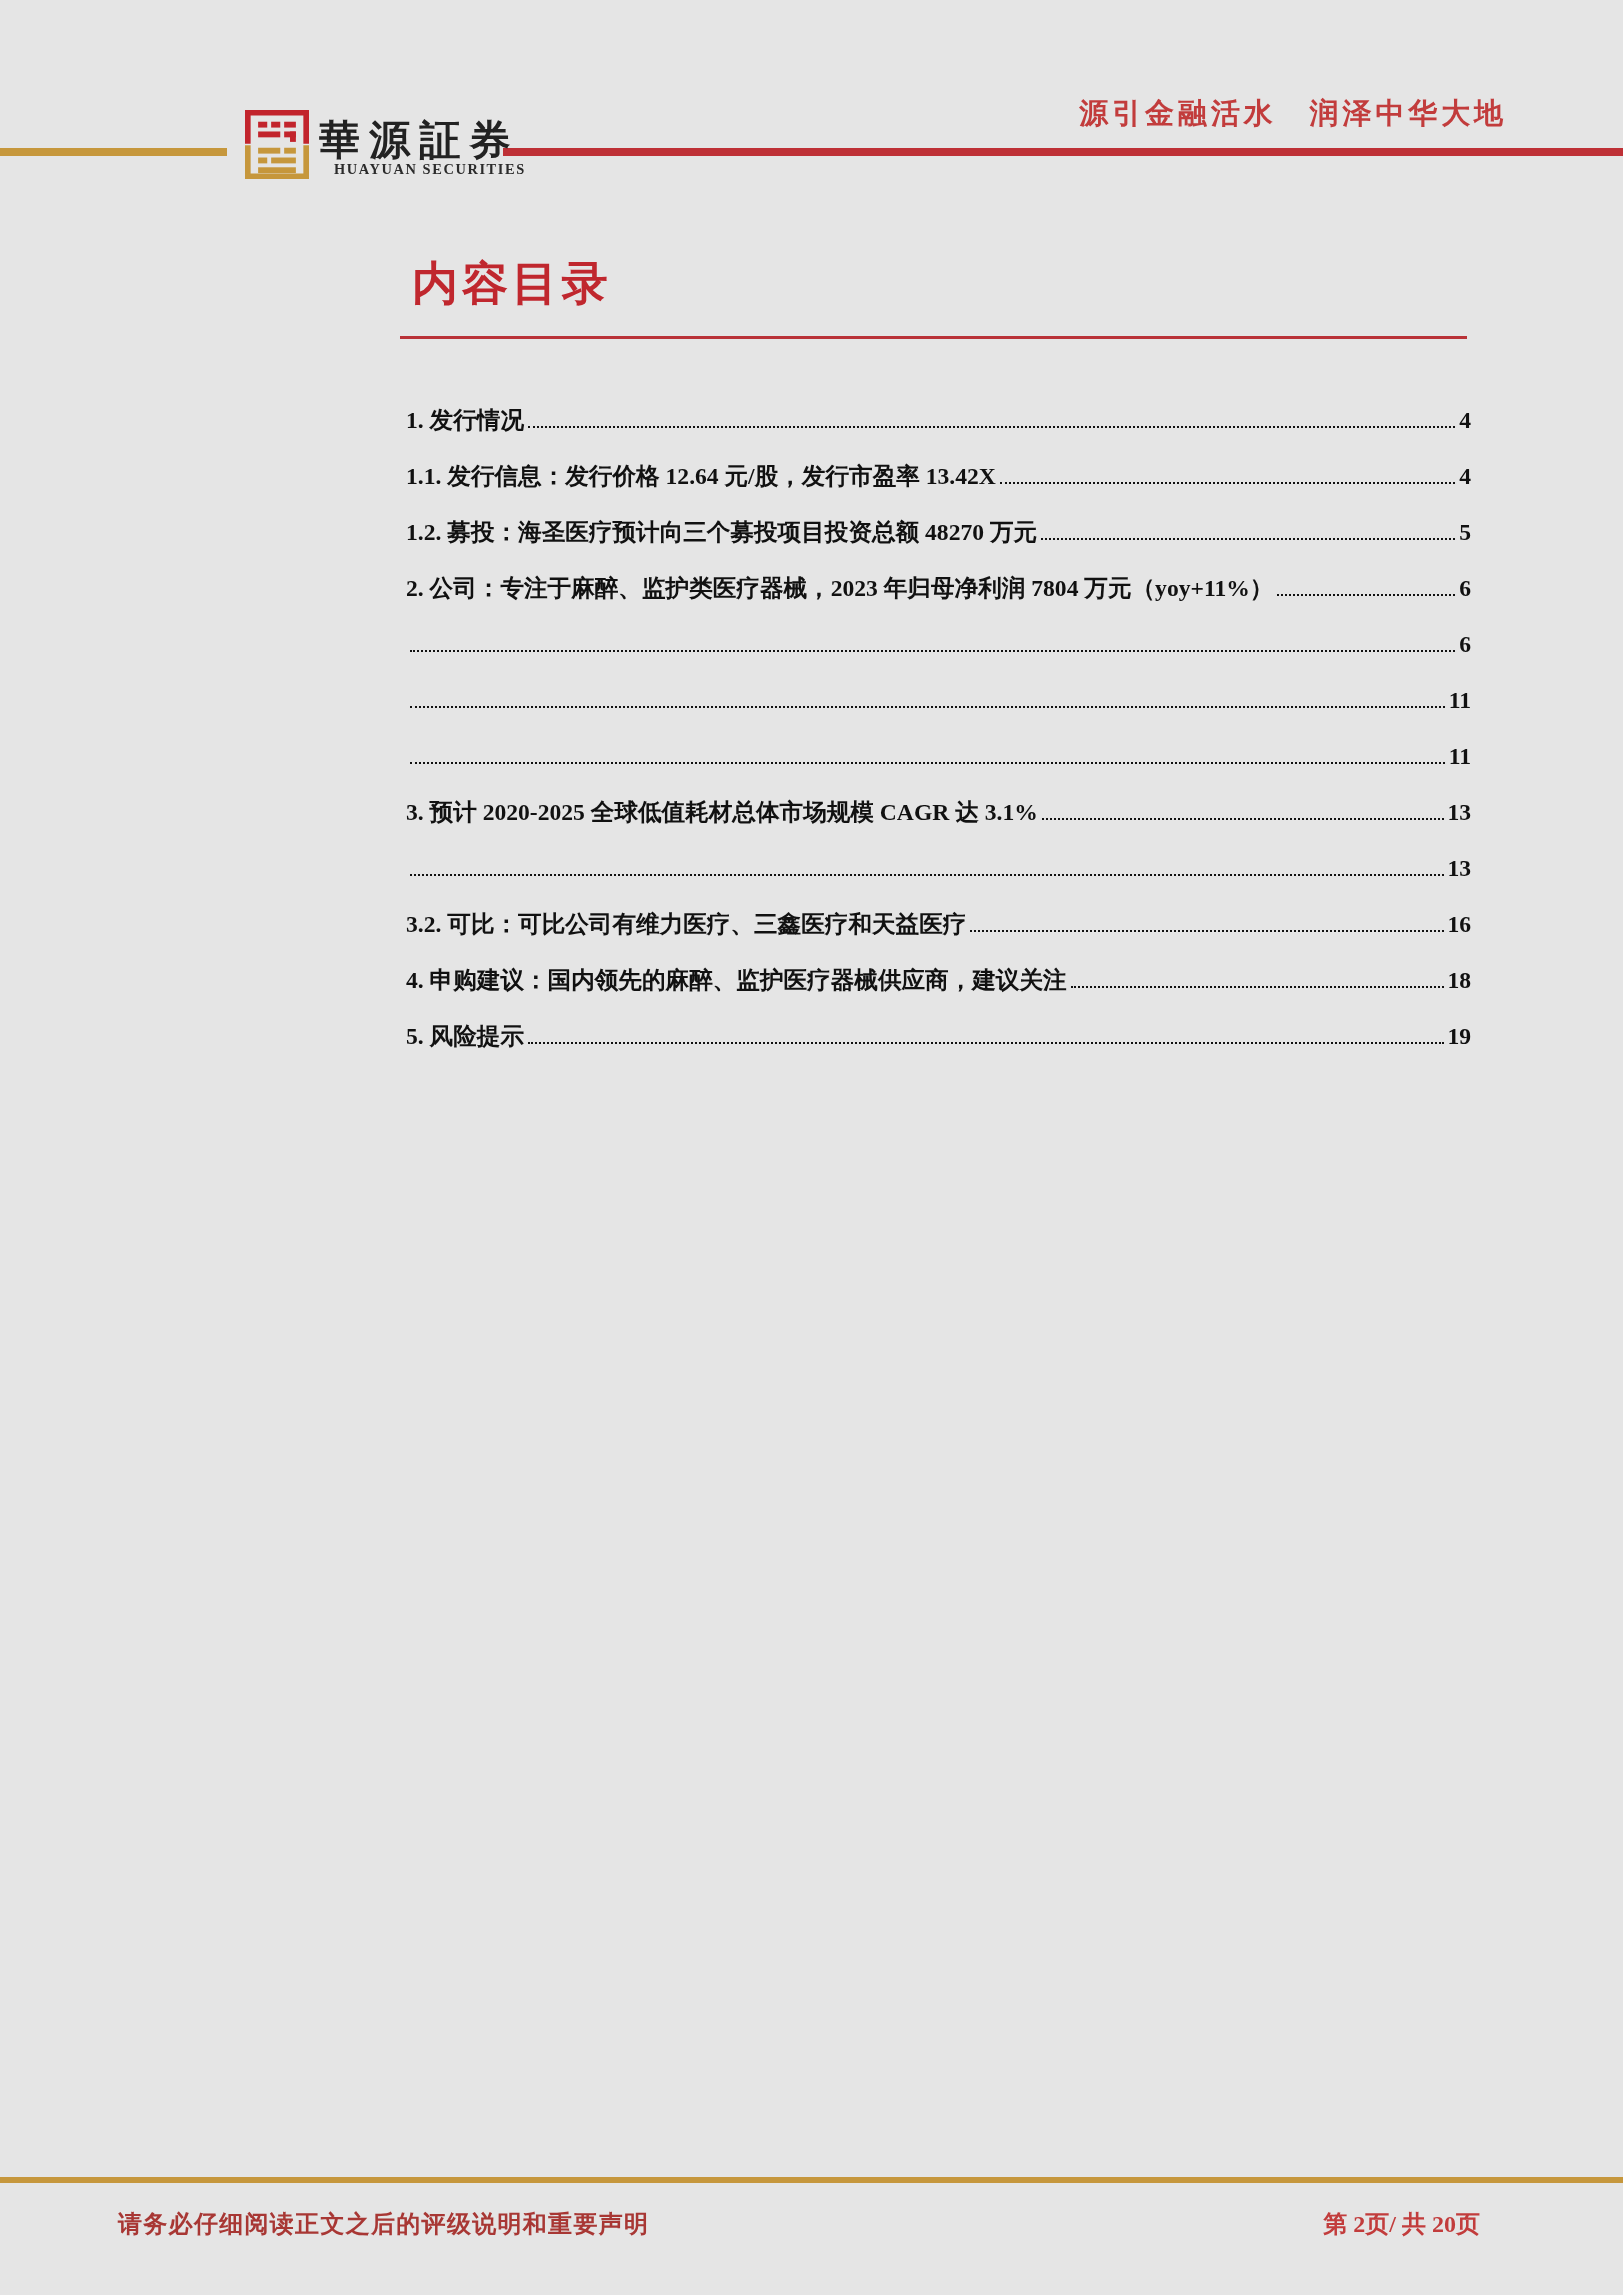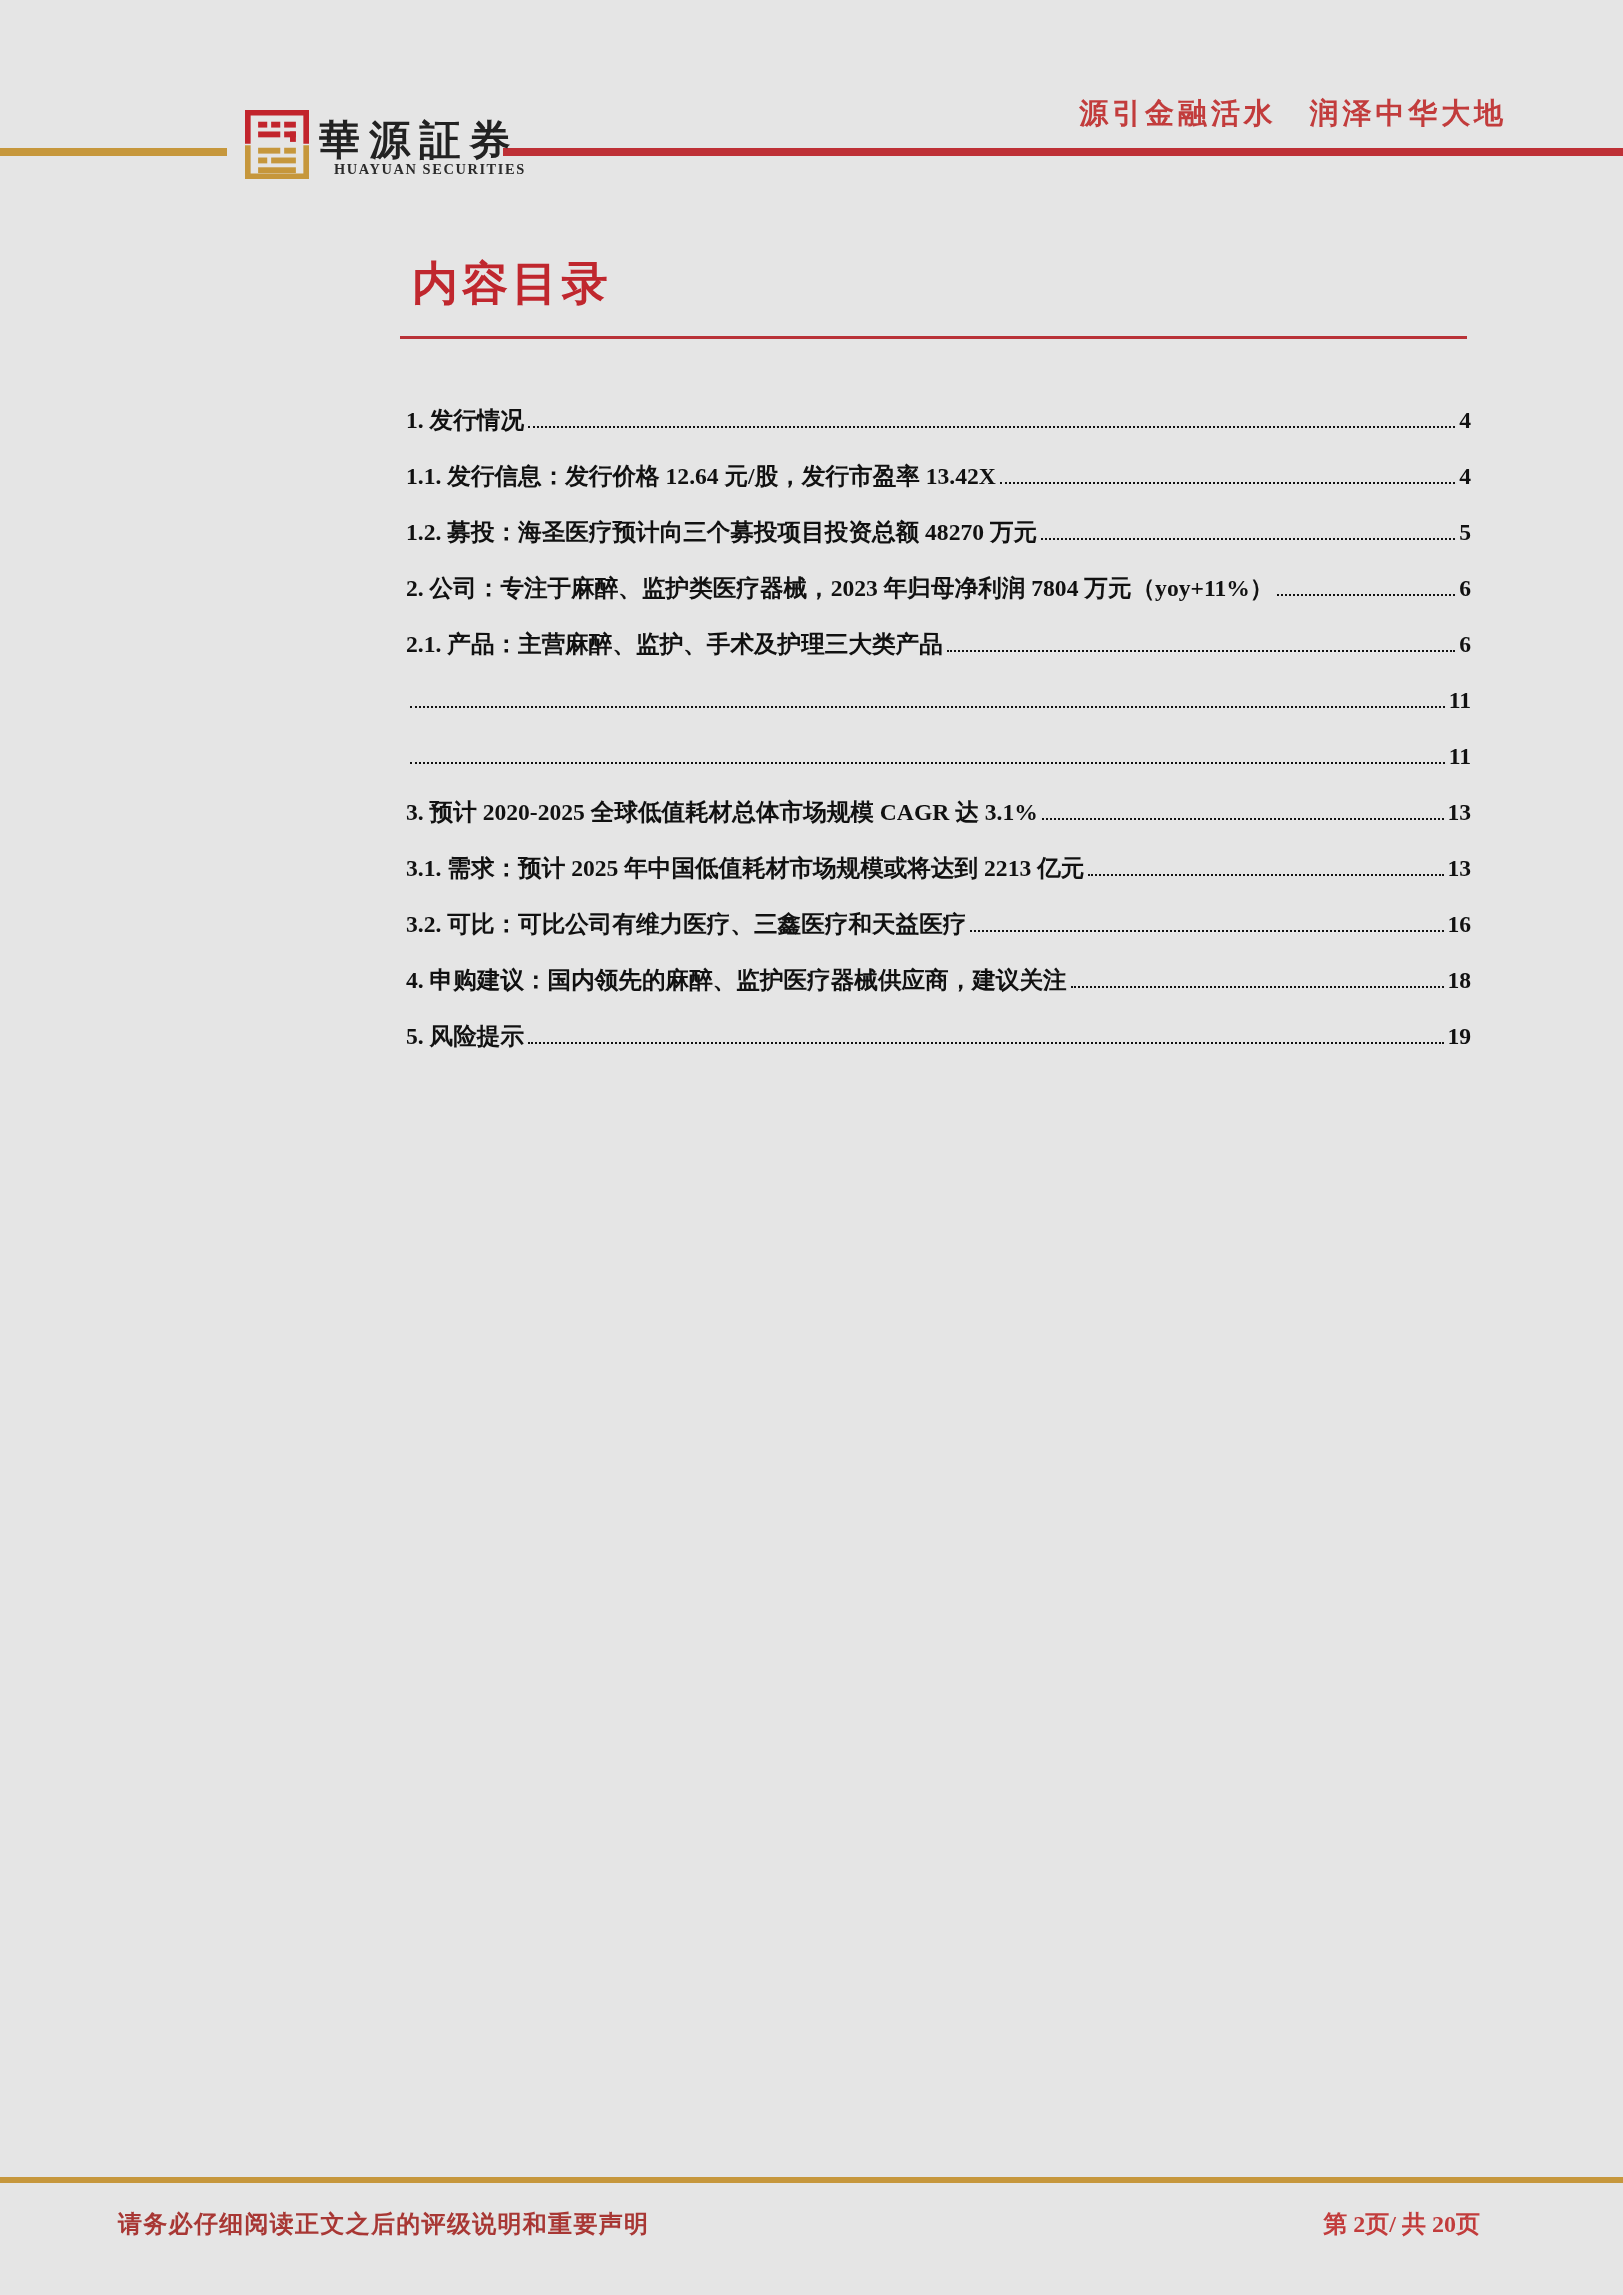--- a/index.html
+++ b/index.html
@@ -149,21 +149,20 @@
       <span class="toc-page">5</span>
     </div>
 
     <div class="toc-row">
       <span class="toc-label">2. 公司：专注于麻醉、监护类医疗器械，2023 年归母净利润 7804 万元（yoy+11%）</span>
       <span class="toc-dots"></span>
       <span class="toc-page">6</span>
     </div>
 
     <div class="toc-row">
-      <span class="toc-label">2.1. 产品：主营麻醉、监护、手术及护理三大类产品</span>
       <span class="toc-dots"></span>
       <span class="toc-page">6</span>
     </div>
 
     <div class="toc-row">
       <span class="toc-dots"></span>
       <span class="toc-page">11</span>
     </div>
 
     <div class="toc-row">
@@ -171,21 +170,20 @@
       <span class="toc-page">11</span>
     </div>
 
     <div class="toc-row">
       <span class="toc-label">3. 预计 2020-2025 全球低值耗材总体市场规模 CAGR 达 3.1%</span>
       <span class="toc-dots"></span>
       <span class="toc-page">13</span>
     </div>
 
     <div class="toc-row">
-      <span class="toc-label">3.1. 需求：预计 2025 年中国低值耗材市场规模或将达到 2213 亿元</span>
       <span class="toc-dots"></span>
       <span class="toc-page">13</span>
     </div>
 
     <div class="toc-row">
       <span class="toc-label">3.2. 可比：可比公司有维力医疗、三鑫医疗和天益医疗</span>
       <span class="toc-dots"></span>
       <span class="toc-page">16</span>
     </div>
 

